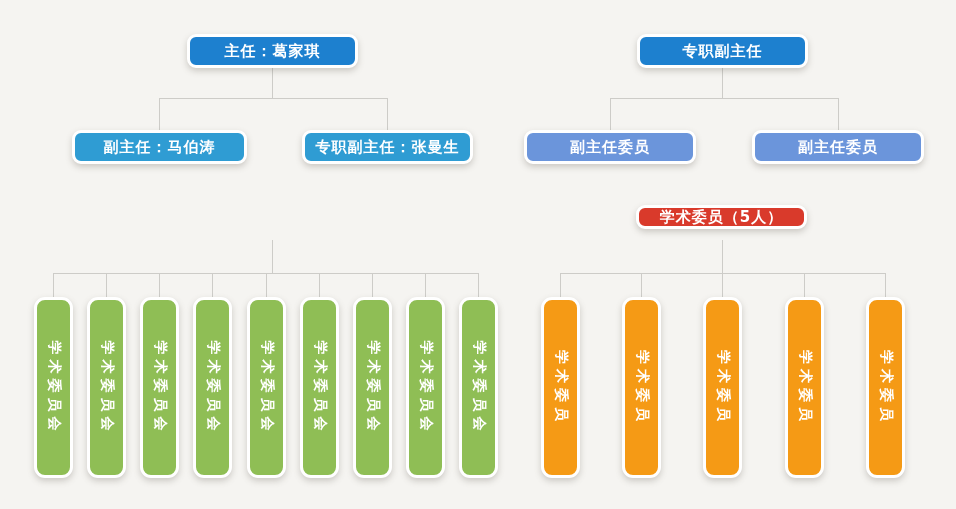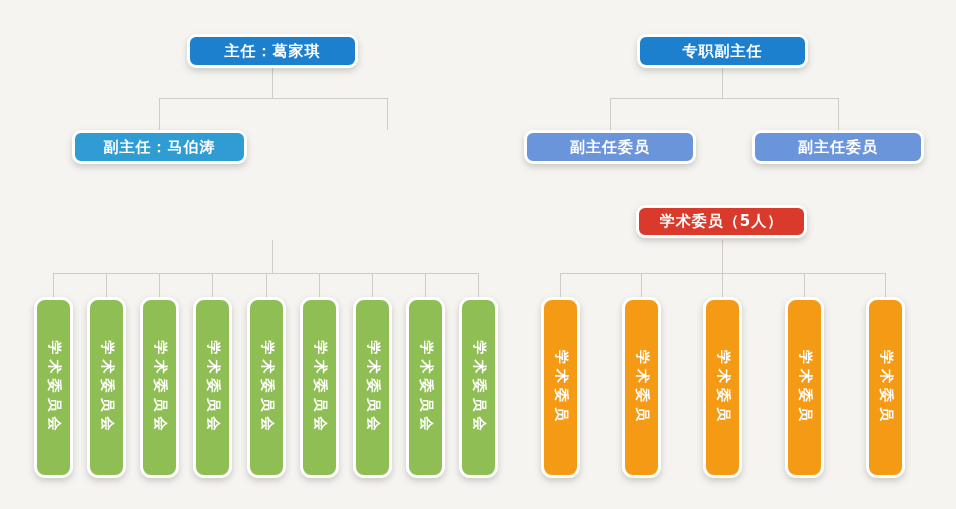--- a/index.html
+++ b/index.html
@@ -86,20 +86,21 @@
   <div class="cline" style="left:560px; top:273px; width:1px; height:24px;"></div>
   <div class="cline" style="left:641px; top:273px; width:1px; height:24px;"></div>
   <div class="cline" style="left:722px; top:273px; width:1px; height:24px;"></div>
   <div class="cline" style="left:804px; top:273px; width:1px; height:24px;"></div>
   <div class="cline" style="left:885px; top:273px; width:1px; height:24px;"></div>
 
   <div class="node c-root" style="left:187px; top:34px; width:171px; height:34px;">主任：葛家琪</div>
 
   <div class="node c-dep" style="left:72px; top:130px; width:175px; height:34px;">副主任：马伯涛</div>
 
+  <div class="node c-dep" style="left:302px; top:130px; width:171px; height:34px;">专职副主任：张曼生</div>
 
 
   <div class="node col c-mgreen" style="left:34px; top:297px; width:39px; height:181px;">
     <span class="vtext">学术委员会</span>
   </div>
   <div class="node col c-mgreen" style="left:87px; top:297px; width:39px; height:181px;">
     <span class="vtext">学术委员会</span>
   </div>
   <div class="node col c-mgreen" style="left:140px; top:297px; width:39px; height:181px;">
     <span class="vtext">学术委员会</span>
@@ -122,21 +123,21 @@
   <div class="node col c-mgreen" style="left:459px; top:297px; width:39px; height:181px;">
     <span class="vtext">学术委员会</span>
   </div>
 
   <div class="node c-root" style="left:637px; top:34px; width:171px; height:34px;">专职副主任</div>
 
   <div class="node c-peri" style="left:524px; top:130px; width:172px; height:34px;">副主任委员</div>
 
   <div class="node c-peri" style="left:752px; top:130px; width:172px; height:34px;">副主任委员</div>
 
-  <div class="node c-red" style="left:636px; top:205px; width:171px; height:33px;">学术委员（5人）</div>
+  <div class="node c-red" style="left:636px; top:205px; width:171px; height:24px;">学术委员（5人）</div>
 
   <div class="node col c-orange" style="left:541px; top:297px; width:39px; height:181px;">
     <span class="vtext">学术委员</span>
   </div>
   <div class="node col c-orange" style="left:622px; top:297px; width:39px; height:181px;">
     <span class="vtext">学术委员</span>
   </div>
   <div class="node col c-orange" style="left:703px; top:297px; width:39px; height:181px;">
     <span class="vtext">学术委员</span>
   </div>

